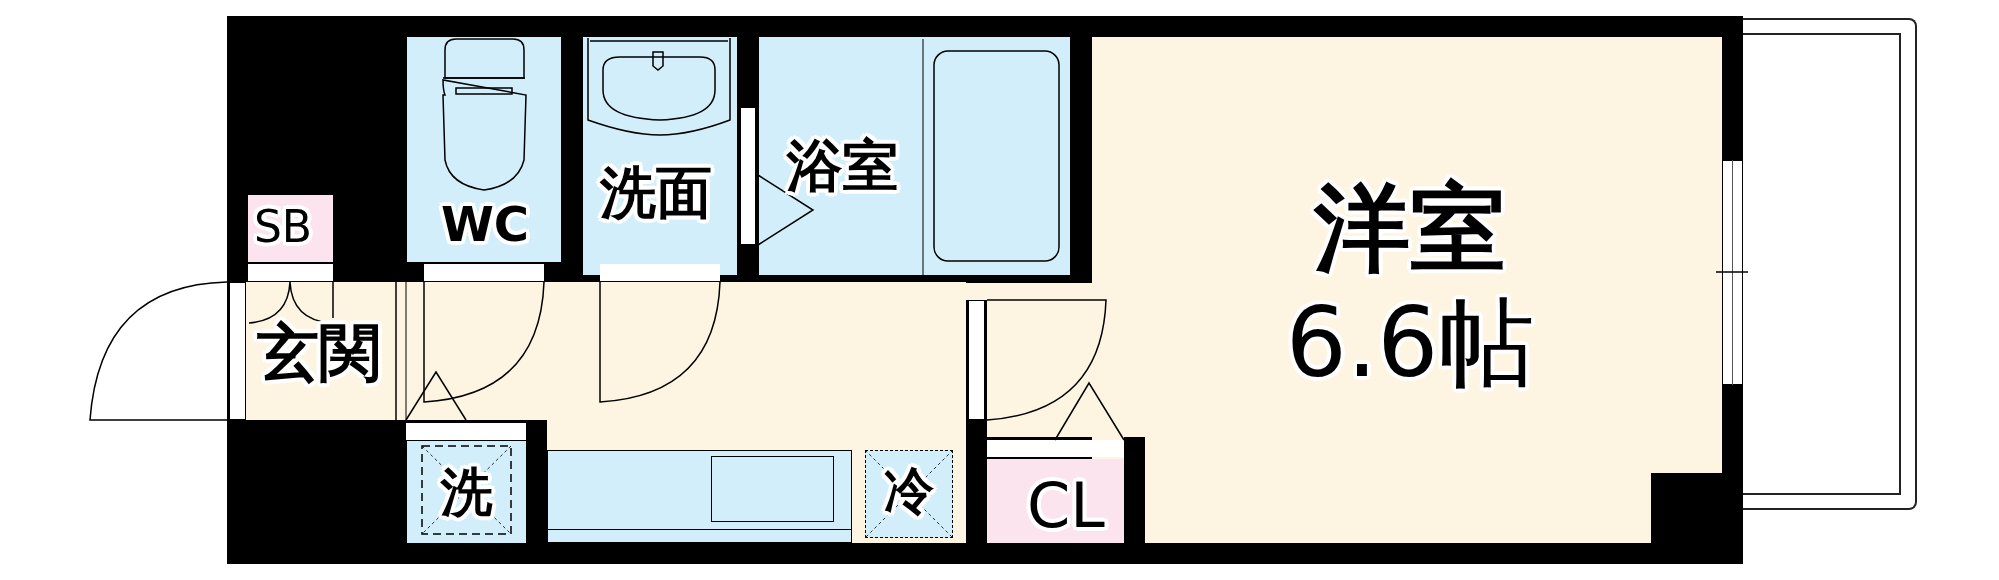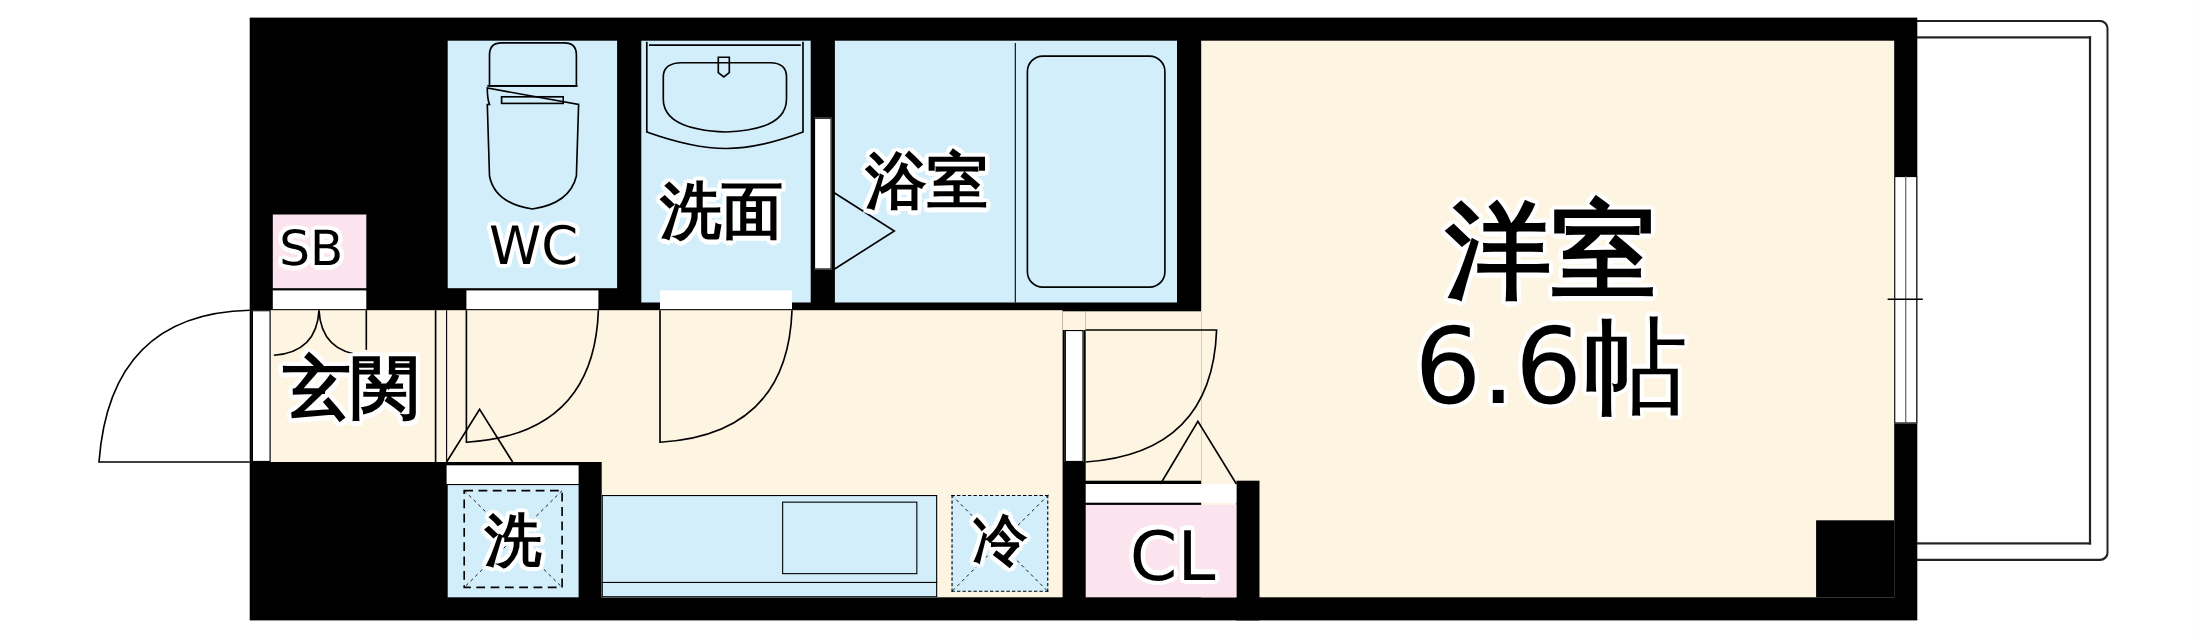--- a/index.html
+++ b/index.html
@@ -109,21 +109,21 @@
     <rect x="422" y="446" width="89" height="88" stroke-dasharray="8,5"></rect>
     <path d="M422,446 L511,534 M511,446 L422,534" stroke-width="0.8" stroke-dasharray="3,3"></path>
 
     <path d="M865,450 L953,538 M953,450 L865,538" stroke-width="0.8" stroke-dasharray="3,3"></path>
 
     <line x1="1716" y1="272" x2="1748" y2="272"></line>
   </g>
 </svg>
 
 <div class="label" style="left:248px;top:205px;width:70px;font-size:44px;font-weight:normal;">SB</div>
-<div class="label" style="left:407px;top:200px;width:156px;font-size:48px;font-weight:normal;">WC</div>
+<div class="label" style="left:407px;top:200px;width:156px;font-size:48px;font-weight:bold;">WC</div>
 <div class="label" style="left:583px;top:165px;width:146px;font-size:56px;">洗面</div>
 <div class="label" style="left:770px;top:118px;width:145px;font-size:56px;margin-top:20px;">浴室</div>
 <div class="label" style="left:249px;top:322px;width:140px;font-size:62px;">玄関</div>
 <div class="label" style="left:407px;top:466px;width:119px;font-size:52px;">洗</div>
 <div class="label" style="left:865px;top:466px;width:88px;font-size:50px;">冷</div>
 <div class="label" style="left:987px;top:475px;width:158px;font-size:62px;font-weight:normal;">CL</div>
 <div class="label" style="left:1250px;top:180px;width:320px;font-size:96px;">洋室</div>
-<div class="label" style="left:1250px;top:285px;width:320px;font-size:96px;font-weight:normal;">6.6帖</div>
+<div class="label" style="left:1250px;top:295px;width:320px;font-size:96px;font-weight:normal;">6.6帖</div>
 
 </body></html>

